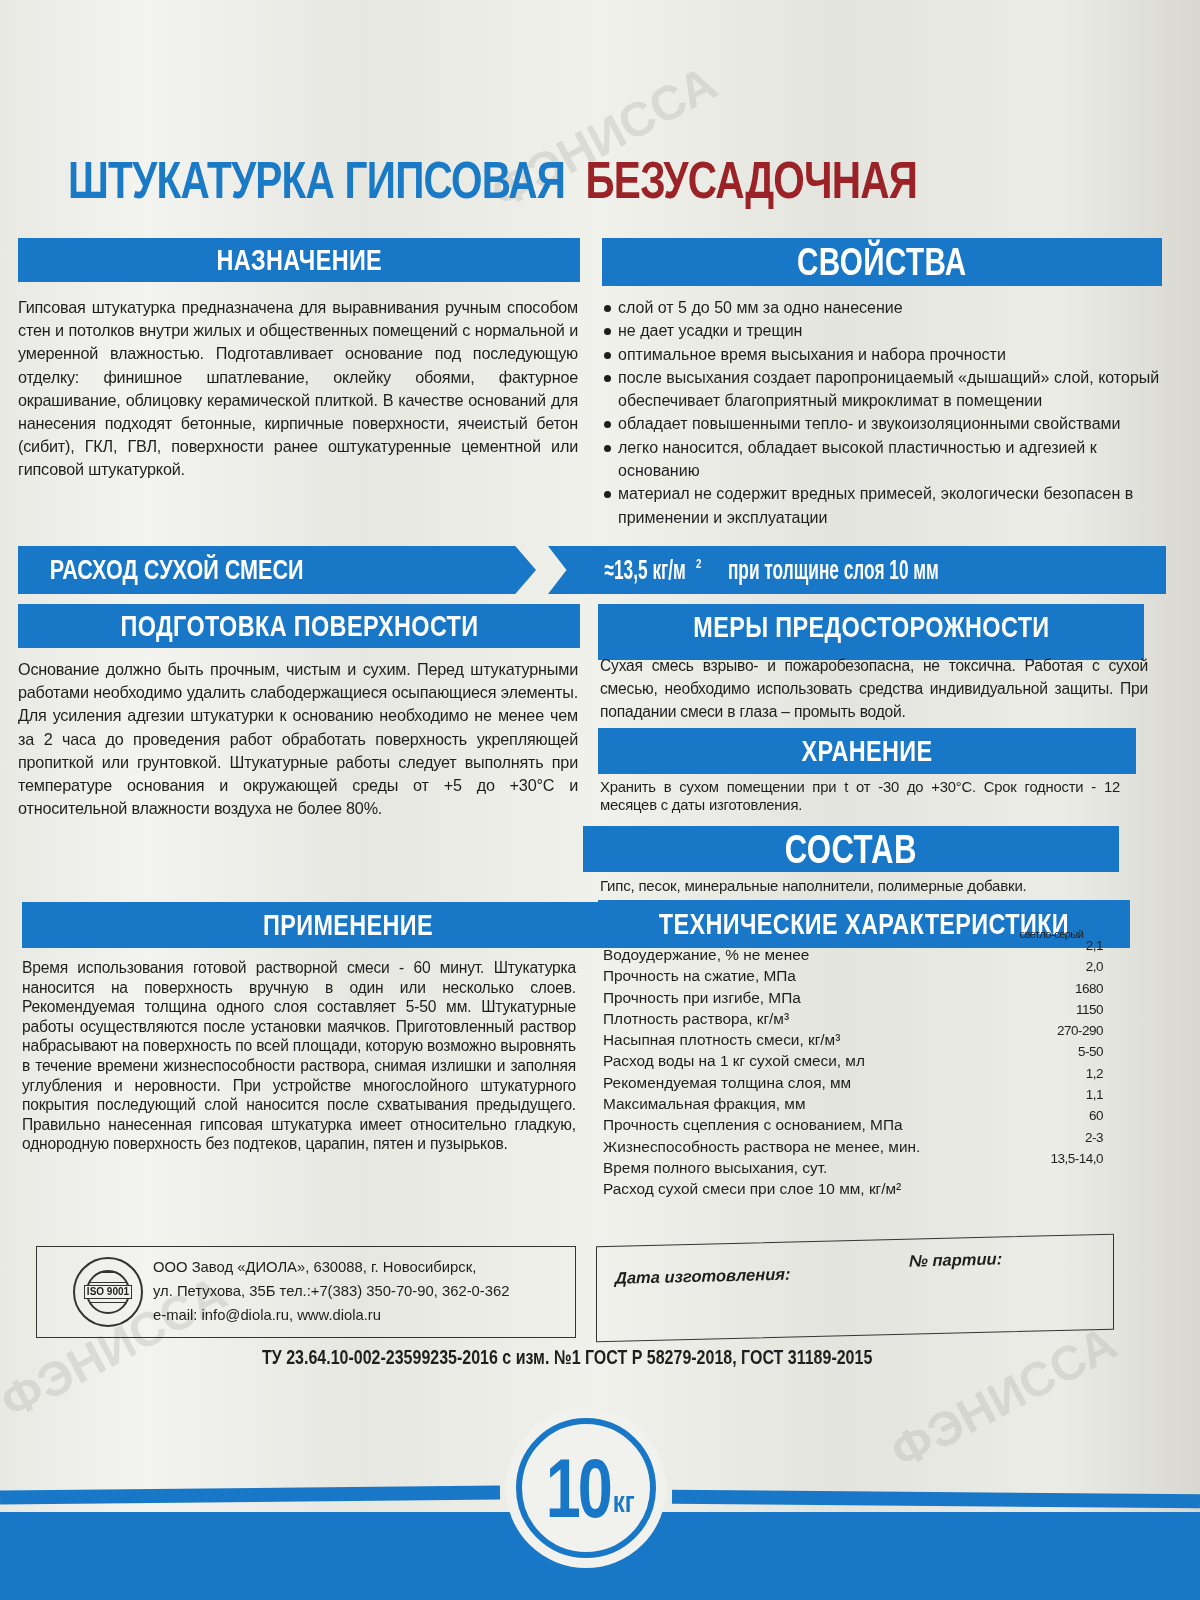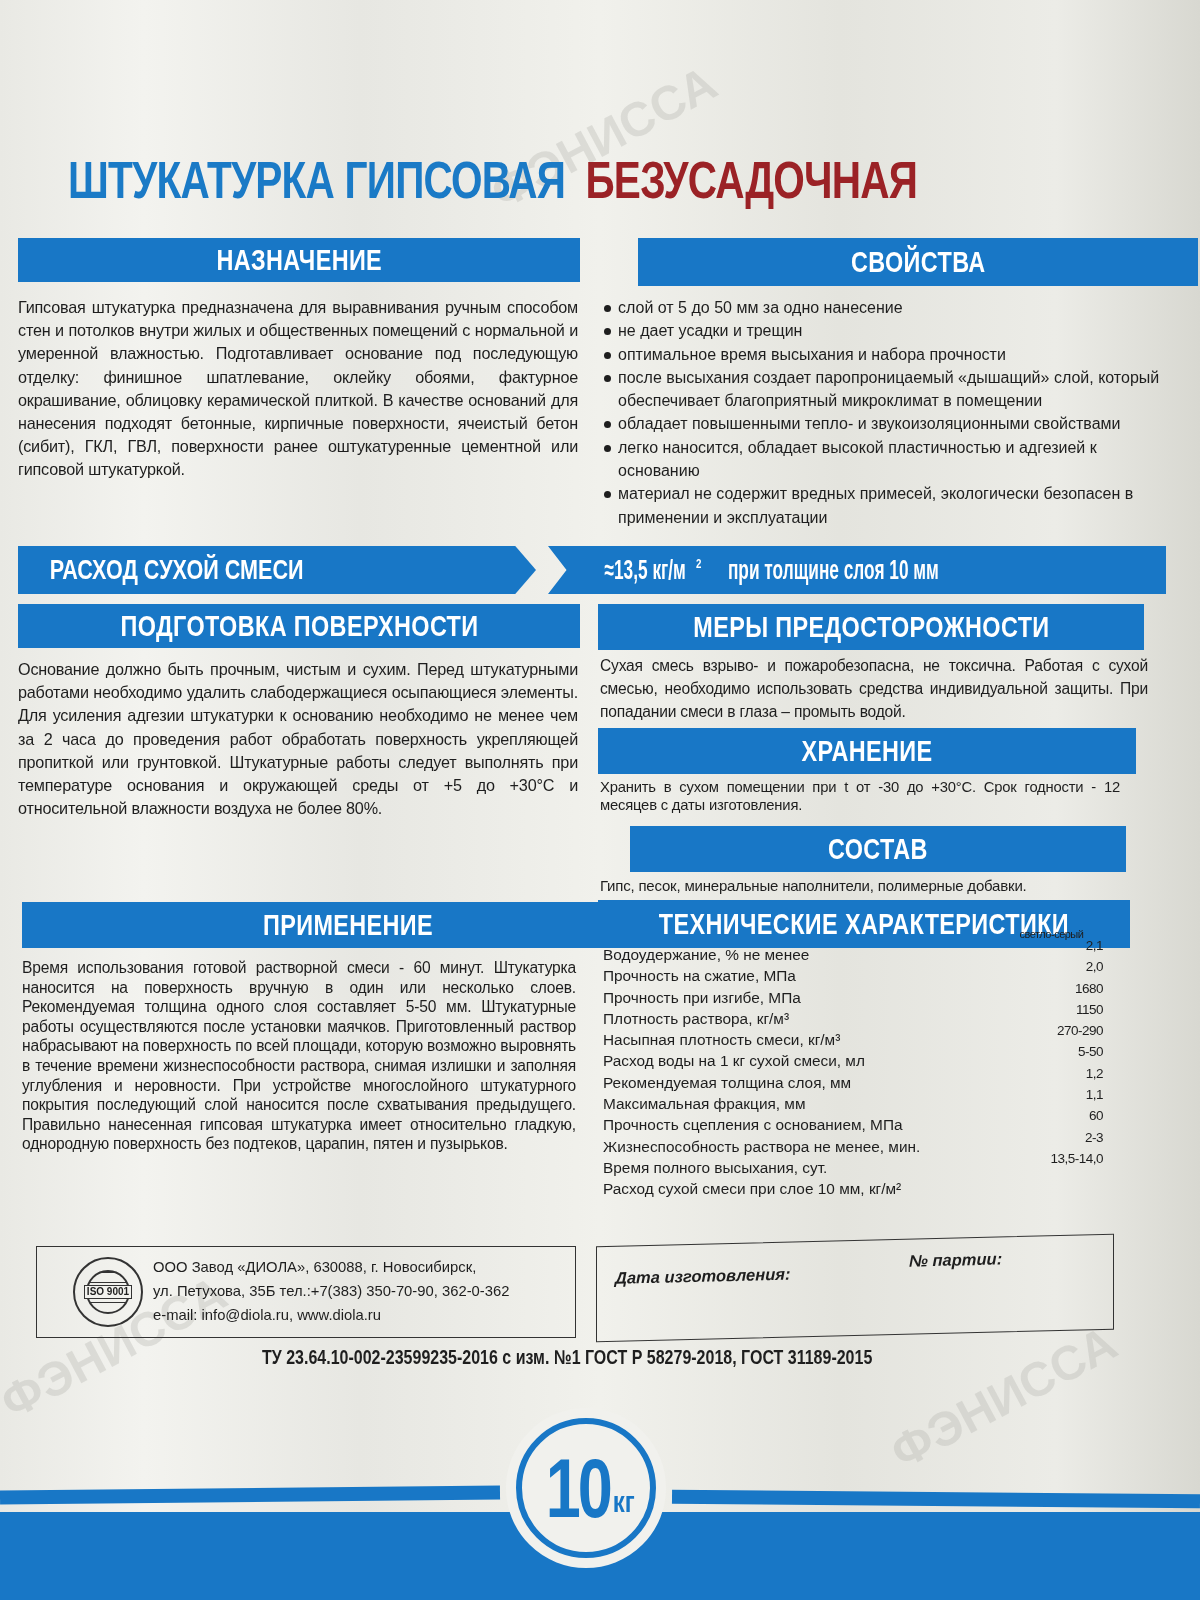--- a/index.html
+++ b/index.html
@@ -96,21 +96,21 @@
 
 <div class="title">
   <span class="t-blue">ШТУКАТУРКА ГИПСОВАЯ</span><span class="t-red">БЕЗУСАДОЧНАЯ</span>
 </div>
 
 <div class="band" style="left:18px; top:238px; width:562px; height:44px; font-size:30px; line-height:44px;">
   <span>НАЗНАЧЕНИЕ</span>
 </div>
 <div class="text" style="left:18px; top:296px; width:560px;">Гипсовая штукатурка предназначена для выравнивания ручным способом стен и потолков внутри жилых и общественных помещений с нормальной и умеренной влажностью. Подготавливает основание под последующую отделку: финишное шпатлевание, оклейку обоями, фактурное окрашивание, облицовку керамической плиткой. В качестве оснований для нанесения подходят бетонные, кирпичные поверхности, ячеистый бетон (сибит), ГКЛ, ГВЛ, поверхности ранее оштукатуренные цементной или гипсовой штукатуркой.</div>
 
-<div class="band" style="left:638px; top:238px; width:560px; height:48px; font-size:30px; line-height:48px;">
+<div class="band" style="left:602px; top:238px; width:560px; height:48px; font-size:38px; line-height:48px;">
   <span>СВОЙСТВА</span>
 </div>
 <ul class="props" style="left:602px; top:296px; width:570px;">
   <li>слой от 5 до 50 мм за одно нанесение</li>
   <li>не дает усадки и трещин</li>
   <li>оптимальное время высыхания и набора прочности</li>
   <li>после высыхания создает паропроницаемый «дышащий» слой, который обеспечивает благоприятный микроклимат в помещении</li>
   <li>обладает повышенными тепло- и звукоизоляционными свойствами</li>
   <li>легко наносится, обладает высокой пластичностью и адгезией к основанию</li>
   <li>материал не содержит вредных примесей, экологически безопасен в применении и эксплуатации</li>
@@ -123,31 +123,31 @@
   <div class="right">
     <span><span>≈13,5 кг/м</span><sup>2</sup><span> при толщине слоя 10 мм</span></span>
   </div>
 </div>
 
 <div class="band" style="left:18px; top:604px; width:562px; height:44px; font-size:30px; line-height:44px;">
   <span>ПОДГОТОВКА ПОВЕРХНОСТИ</span>
 </div>
 <div class="text" style="left:18px; top:658px; width:560px;">Основание должно быть прочным, чистым и сухим. Перед штукатурными работами необходимо удалить слабодержащиеся осыпающиеся элементы. Для усиления адгезии штукатурки к основанию необходимо не менее чем за 2 часа до проведения работ обработать поверхность укрепляющей пропиткой или грунтовкой. Штукатурные работы следует выполнять при температуре основания и окружающей среды от +5 до +30°С и относительной влажности воздуха не более 80%.</div>
 
-<div class="band" style="left:598px; top:604px; width:546px; height:46px; font-size:30px; line-height:46px;">
+<div class="band" style="left:598px; top:604px; width:546px; height:56px; font-size:30px; line-height:46px;">
   <span>МЕРЫ ПРЕДОСТОРОЖНОСТИ</span>
 </div>
 <div class="text" style="left:600px; top:654px; width:548px; font-size:15.6px; line-height:23px;">Сухая смесь взрыво- и пожаробезопасна, не токсична. Работая с сухой смесью, необходимо использовать средства индивидуальной защиты. При попадании смеси в глаза – промыть водой.</div>
 
 <div class="band" style="left:598px; top:728px; width:538px; height:46px; font-size:30px; line-height:46px;">
   <span>ХРАНЕНИЕ</span>
 </div>
 <div class="text" style="left:600px; top:778px; width:520px; font-size:14.8px; line-height:18px;">Хранить в сухом помещении при t от -30 до +30°С. Срок годности - 12 месяцев с даты изготовления.</div>
 
-<div class="band" style="left:630px; top:826px; width:496px; height:46px; font-size:30px; line-height:46px;">
+<div class="band" style="left:583px; top:826px; width:536px; height:46px; font-size:40px; line-height:46px;">
   <span>СОСТАВ</span>
 </div>
 <div class="text" style="left:600px; top:874px; width:540px; font-size:15px;">Гипс, песок, минеральные наполнители, полимерные добавки.</div>
 
 <div class="band" style="left:22px; top:902px; width:652px; height:46px; font-size:30px; line-height:46px;">
   <span>ПРИМЕНЕНИЕ</span>
 </div>
 <div class="text" style="left:22px; top:958px; width:554px; font-size:15.6px; line-height:19.6px;">Время использования готовой растворной смеси - 60 минут. Штукатурка наносится на поверхность вручную в один или несколько слоев. Рекомендуемая толщина одного слоя составляет 5-50 мм. Штукатурные работы осуществляются после установки маячков. Приготовленный раствор набрасывают на поверхность по всей площади, которую возможно выровнять в течение времени жизнеспособности раствора, снимая излишки и заполняя углубления и неровности. При устройстве многослойного штукатурного покрытия последующий слой наносится после схватывания предыдущего. Правильно нанесенная гипсовая штукатурка имеет относительно гладкую, однородную поверхность без подтеков, царапин, пятен и пузырьков.</div>
 
 <div class="band" style="left:598px; top:900px; width:532px; height:48px; font-size:30px; line-height:48px;">

